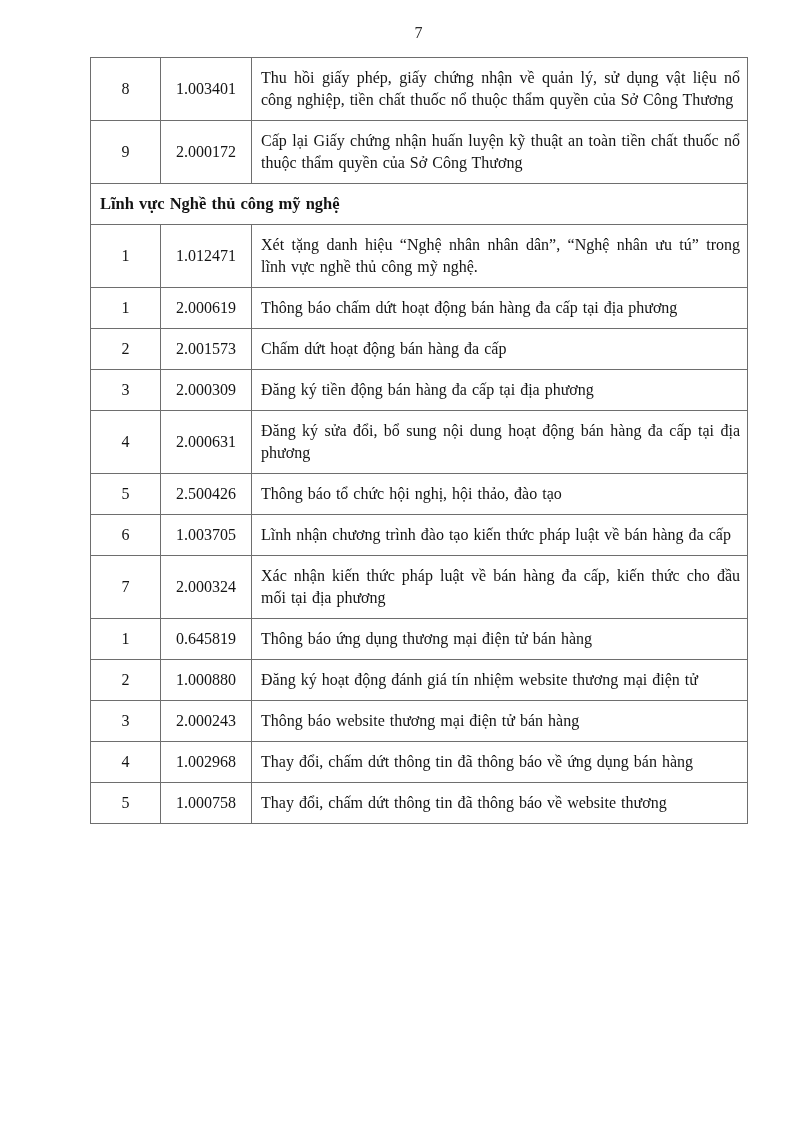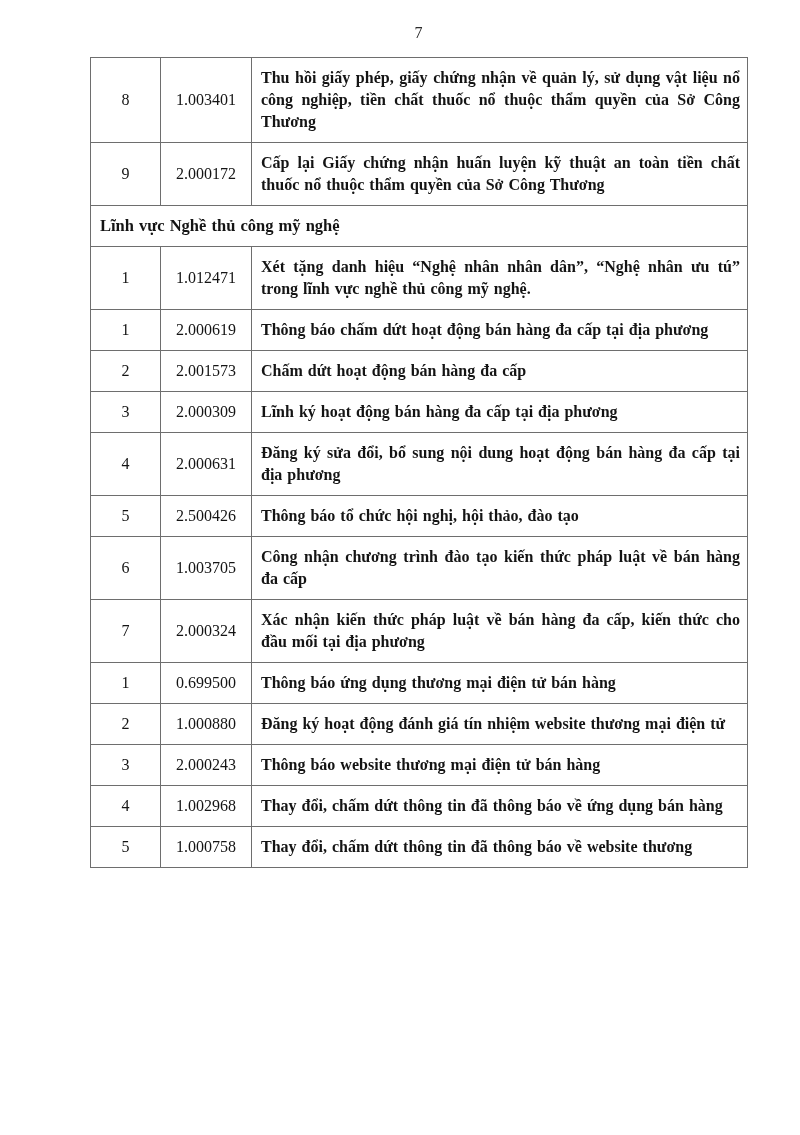--- a/index.html
+++ b/index.html
@@ -40,21 +40,20 @@
     line-height: 22px;
     word-spacing: 1px;
   }
   td.cell-stt, td.cell-code {
     text-align: center;
     padding: 9px 2px;
   }
   td.cell-desc {
     text-align: justify;
     padding: 9px 7px 9px 9px;
-    font-weight: bold;
   }
   tr.section-row td {
     font-weight: bold;
     text-align: left;
     font-size: 16.5px;
     padding: 9px 8px 9px 9px;
     margin-top: 33px;
   }
 </style>
 </head>
@@ -94,45 +93,45 @@
           <td class="cell-desc">Thông báo chấm dứt hoạt động bán hàng đa cấp tại địa phương</td>
         </tr>
         <tr>
           <td class="cell-stt">2</td>
           <td class="cell-code">2.001573</td>
           <td class="cell-desc">Chấm dứt hoạt động bán hàng đa cấp</td>
         </tr>
         <tr>
           <td class="cell-stt">3</td>
           <td class="cell-code">2.000309</td>
-          <td class="cell-desc">Lĩnh ký hoạt động bán hàng đa cấp tại địa phương</td>
+          <td class="cell-desc">Đăng ký tiền động bán hàng đa cấp tại địa phương</td>
         </tr>
         <tr>
           <td class="cell-stt">4</td>
           <td class="cell-code">2.000631</td>
           <td class="cell-desc">Đăng ký sửa đổi, bổ sung nội dung hoạt động bán hàng đa cấp tại địa phương</td>
         </tr>
         <tr>
           <td class="cell-stt">5</td>
           <td class="cell-code">2.500426</td>
           <td class="cell-desc">Thông báo tổ chức hội nghị, hội thảo, đào tạo</td>
         </tr>
         <tr>
           <td class="cell-stt">6</td>
           <td class="cell-code">1.003705</td>
-          <td class="cell-desc">Công nhận chương trình đào tạo kiến thức pháp luật về bán hàng đa cấp</td>
+          <td class="cell-desc">Lĩnh nhận chương trình đào tạo kiến thức pháp luật về bán hàng đa cấp</td>
         </tr>
         <tr>
           <td class="cell-stt">7</td>
           <td class="cell-code">2.000324</td>
           <td class="cell-desc">Xác nhận kiến thức pháp luật về bán hàng đa cấp, kiến thức cho đầu mối tại địa phương</td>
         </tr>
         <tr>
           <td class="cell-stt">1</td>
-          <td class="cell-code">0.699500</td>
+          <td class="cell-code">0.645819</td>
           <td class="cell-desc">Thông báo ứng dụng thương mại điện tử bán hàng</td>
         </tr>
         <tr>
           <td class="cell-stt">2</td>
           <td class="cell-code">1.000880</td>
           <td class="cell-desc">Đăng ký hoạt động đánh giá tín nhiệm website thương mại điện tử</td>
         </tr>
         <tr>
           <td class="cell-stt">3</td>
           <td class="cell-code">2.000243</td>

